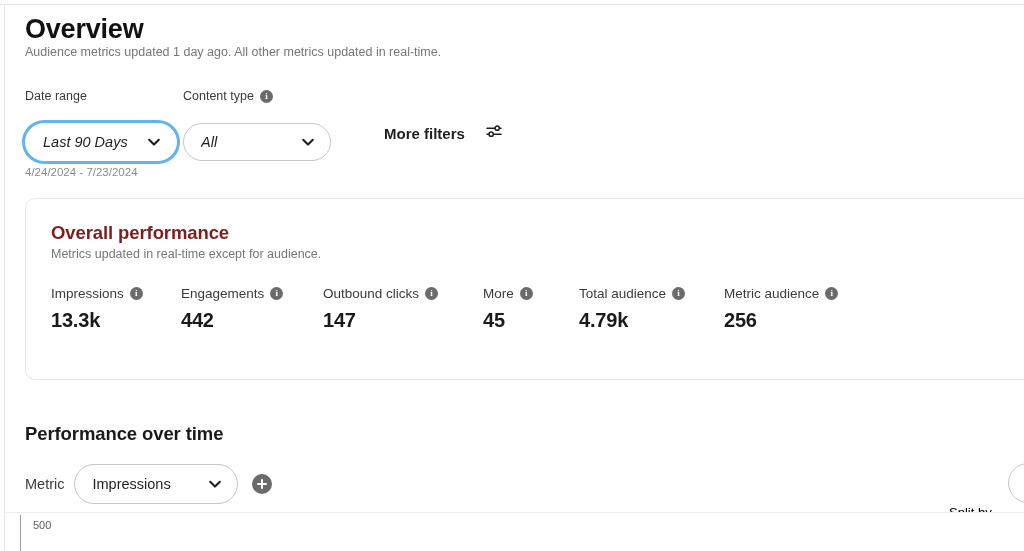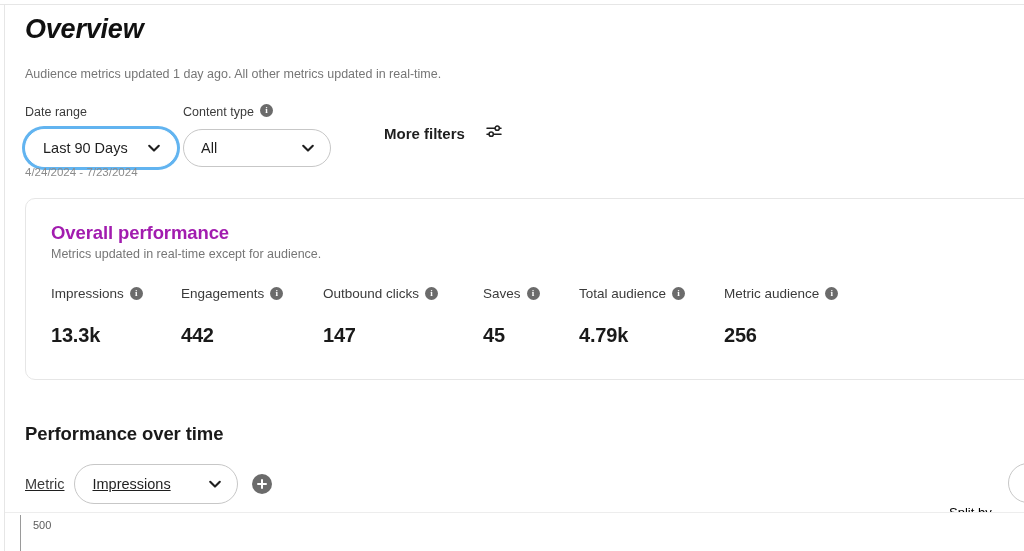--- a/index.html
+++ b/index.html
@@ -38,60 +38,59 @@
 
   
   .page-title {
     position: absolute;
     left: 25px; top: 12px;
     font-size: 27px;
     font-weight: 700;
     letter-spacing: -0.2px;
     color: #111111;
     line-height: 34px;
-    font-style: italic;
   }
   .page-subtitle {
     position: absolute;
     left: 25px; top: 44px;
     font-size: 12.5px;
     color: #767676;
     line-height: 17px;
-    margin-top: 22px;
   }
 
   
   .filter-bar {
     position: absolute;
     left: 25px; top: 88px;
     width: 960px; height: 60px;
   }
 
   .field { position: absolute; top: 0; }
   .field-label {
     display: flex;
+    align-items: center;
     gap: 6px;
     font-size: 12.5px;
     color: #3b3b3b;
     height: 16px;
     line-height: 16px;
-    margin-top: 16px;
   }
 
   .select-box {
     position: relative;
-    margin-top: 9px;
+    margin-top: 19px;
     height: 38px;
     border: 1px solid #c7c7c7;
     border-radius: 19px;
     background: #ffffff;
     display: flex;
     align-items: center;
     padding: 0 14px 0 17px;
     cursor: pointer;
+    font-style: italic;
   }
   .select-box .val {
     flex: 1;
     font-size: 14.5px;
     color: #1f1f1f;
     white-space: nowrap;
     overflow: hidden;
   }
 
   
@@ -157,21 +156,21 @@
     height: 182px;
     background: #ffffff;
     border: 1px solid #e6e6e6;
     border-radius: 10px;
   }
   .perf-card-title {
     position: absolute;
     left: 25px; top: 23px;
     font-size: 18.5px;
     font-weight: 700;
-    color: #a21caf;
+    color: #7f1d1d;
     letter-spacing: -0.1px;
   }
   .perf-card-sub {
     position: absolute;
     left: 25px; top: 48px;
     font-size: 12.5px;
     color: #767676;
   }
 
   .metrics-row {
@@ -189,21 +188,21 @@
     align-items: center;
     gap: 6px;
     height: 18px;
   }
   .metric-name {
     font-size: 13.5px;
     color: #3b3b3b;
     white-space: nowrap;
   }
   .metric-value {
-    margin-top: 22px;
+    margin-top: 7px;
     font-size: 20px;
     font-weight: 700;
     color: #1a1a1a;
     letter-spacing: -0.2px;
   }
 
   
   .m-impressions      { width: 130px; }
   .m-engagements      { width: 142px; }
   .m-outbound         { width: 160px; }
@@ -221,21 +220,20 @@
     letter-spacing: -0.1px;
   }
 
   .pot-controls {
     position: absolute;
     left: 25px; top: 463px;
     display: flex;
     align-items: center;
     gap: 10px;
     height: 42px;
-    text-decoration: underline;
   }
   .metric-label {
     font-size: 14.5px;
     color: #3b3b3b;
   }
   .metric-select {
     position: relative;
     width: 164px;
     height: 40px;
     border: 1px solid #c7c7c7;
@@ -396,21 +394,21 @@
       <div class="metric m-outbound">
         <div class="metric-head">
           <span class="metric-name">Outbound clicks</span>
           <span class="info-icon">i</span>
         </div>
         <div class="metric-value">147</div>
       </div>
 
       <div class="metric m-saves">
         <div class="metric-head">
-          <span class="metric-name">Saves</span>
+          <span class="metric-name">More</span>
           <span class="info-icon">i</span>
         </div>
         <div class="metric-value">45</div>
       </div>
 
       <div class="metric m-total-audience">
         <div class="metric-head">
           <span class="metric-name">Total audience</span>
           <span class="info-icon">i</span>
         </div>

